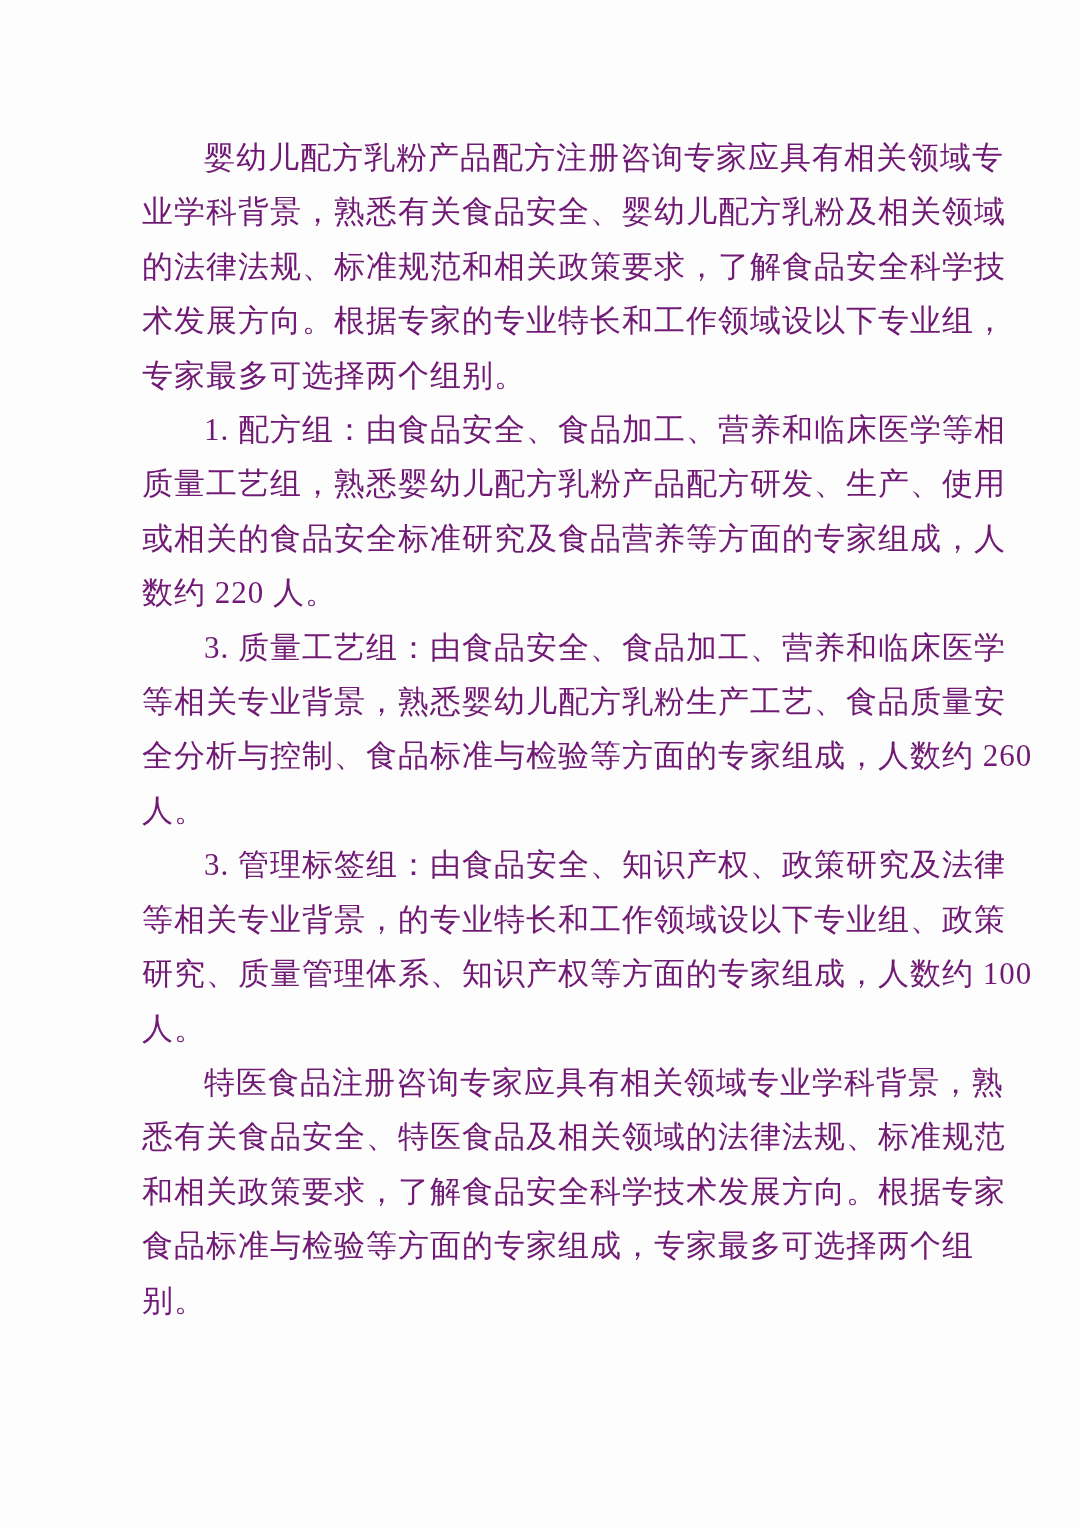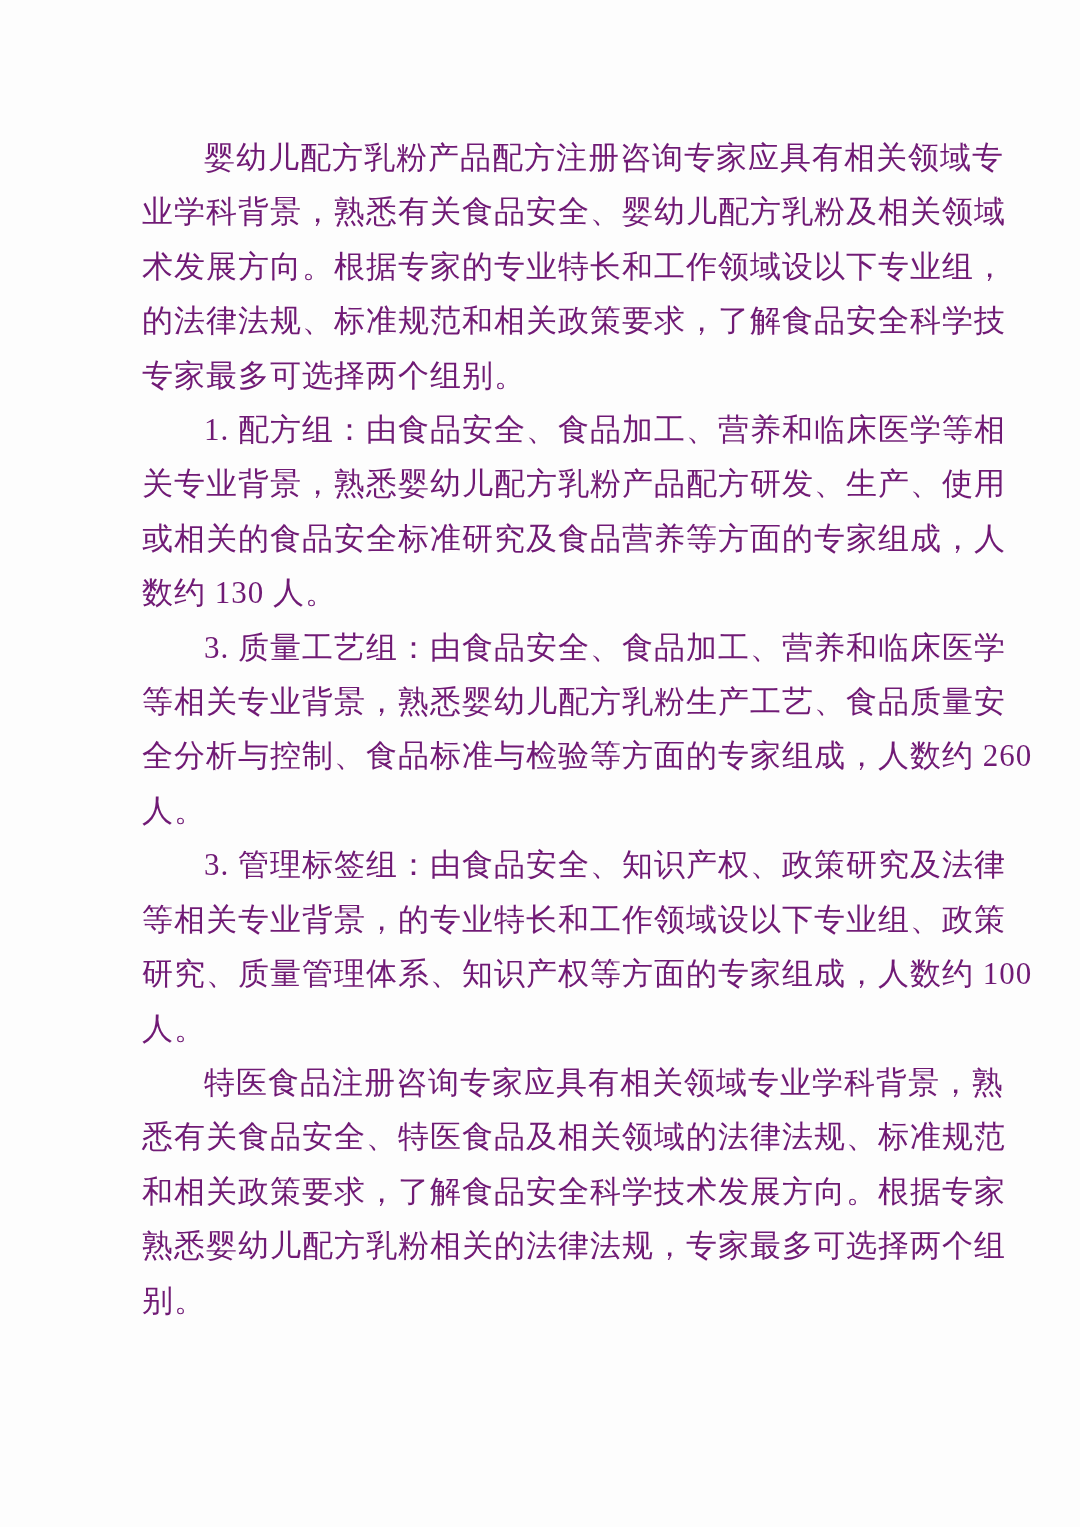--- a/index.html
+++ b/index.html
@@ -49,43 +49,43 @@
   }
 </style>
 </head>
 <body>
 
 <div class="page" style="background: rgb(253, 253, 253); color: #701a75;">
   <div class="content" id="content">
       <p class="body">
         <span class="line first">婴幼儿配方乳粉产品配方注册咨询专家应具有相关领域专</span>
         <span class="line">业学科背景，熟悉有关食品安全、婴幼儿配方乳粉及相关领域</span>
+        <span class="line">的法律法规、标准规范和相关政策要求，了解食品安全科学技</span>
         <span class="line">术发展方向。根据专家的专业特长和工作领域设以下专业组，</span>
-        <span class="line">的法律法规、标准规范和相关政策要求，了解食品安全科学技</span>
         <span class="line last">专家最多可选择两个组别。</span>
       </p>
       <p class="body">
         <span class="line first">1. 配方组：由食品安全、食品加工、营养和临床医学等相</span>
-        <span class="line">关专业背景，熟悉婴幼儿配方乳粉产品配方研发、生产、使用</span>
+        <span class="line">质量工艺组，熟悉婴幼儿配方乳粉产品配方研发、生产、使用</span>
         <span class="line">或相关的食品安全标准研究及食品营养等方面的专家组成，人</span>
-        <span class="line last">数约 130 人。</span>
+        <span class="line last">数约 220 人。</span>
       </p>
       <p class="body">
         <span class="line first">3. 质量工艺组：由食品安全、食品加工、营养和临床医学</span>
         <span class="line">等相关专业背景，熟悉婴幼儿配方乳粉生产工艺、食品质量安</span>
         <span class="line">全分析与控制、食品标准与检验等方面的专家组成，人数约 260</span>
         <span class="line last">人。</span>
       </p>
       <p class="body">
         <span class="line first">3. 管理标签组：由食品安全、知识产权、政策研究及法律</span>
         <span class="line">等相关专业背景，的专业特长和工作领域设以下专业组、政策</span>
         <span class="line">研究、质量管理体系、知识产权等方面的专家组成，人数约 100</span>
         <span class="line last">人。</span>
       </p>
       <p class="body">
         <span class="line first">特医食品注册咨询专家应具有相关领域专业学科背景，熟</span>
         <span class="line">悉有关食品安全、特医食品及相关领域的法律法规、标准规范</span>
         <span class="line">和相关政策要求，了解食品安全科学技术发展方向。根据专家</span>
-        <span class="line">熟悉婴幼儿配方乳粉相关的法律法规，专家最多可选择两个组</span>
+        <span class="line">食品标准与检验等方面的专家组成，专家最多可选择两个组</span>
         <span class="line last">别。</span>
       </p>
     </div>
 </div>
 
 </body></html>

